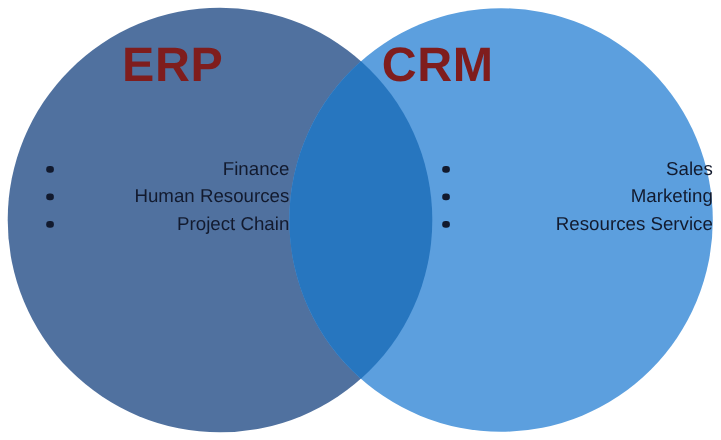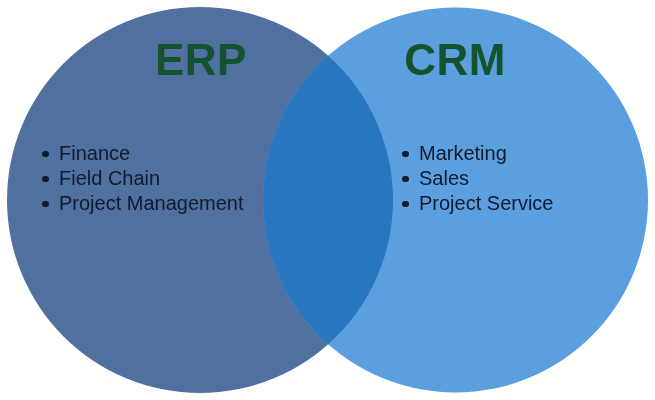--- a/index.html
+++ b/index.html
@@ -19,46 +19,46 @@
     position: absolute;
     left: 0;
     top: 0;
     width: 655px;
     height: 400px;
   }
   .circle-title {
     position: absolute;
     top: 36px;
     width: 180px;
-    text-align: center;
     font-size: 44px;
     line-height: 48px;
     font-weight: bold;
     letter-spacing: 0.5px;
-    color: #14532d;
+    color: #7f1d1d;
     font-family: "Liberation Sans", sans-serif;
   }
   .title-left  { left: 111px; }
-  .title-right { left: 365px; }
+  .title-right { left: 347px; }
   .feature-list {
     position: absolute;
     top: 141px;
     margin: 0;
     padding: 0;
     list-style: none;
   }
   .list-left  { left: 38px;  width: 225px; }
   .list-right { left: 398px; width: 250px; }
   .feature-list li {
     position: relative;
     padding-left: 21px;
-    font-size: 20px;
+    font-size: 17px;
     line-height: 25px;
     color: #121a2e;
     white-space: nowrap;
+    text-align: right;
   }
   .feature-list li::before {
     content: "";
     position: absolute;
     left: 4px;
     top: 9.5px;
     width: 6.5px;
     height: 6.5px;
     border-radius: 50%;
     background: #121a2e;
@@ -79,23 +79,23 @@
              A 193 193 0 0 1 328.13 344.33
              A 192.5 192.5 0 0 1 328.13 55.67 Z" fill="#2776bf"></path>
   </svg>
 
   <div class="circle-title title-left">ERP</div>
 
   <div class="circle-title title-right">CRM</div>
 
   <ul class="feature-list list-left">
       <li>Finance</li>
-      <li>Field Chain</li>
-      <li>Project Management</li>
+      <li>Human Resources</li>
+      <li>Project Chain</li>
     </ul>
 
   <ul class="feature-list list-right">
+      <li>Sales</li>
       <li>Marketing</li>
-      <li>Sales</li>
-      <li>Project Service</li>
+      <li>Resources Service</li>
     </ul>
 
 </div>
 
 </body></html>

